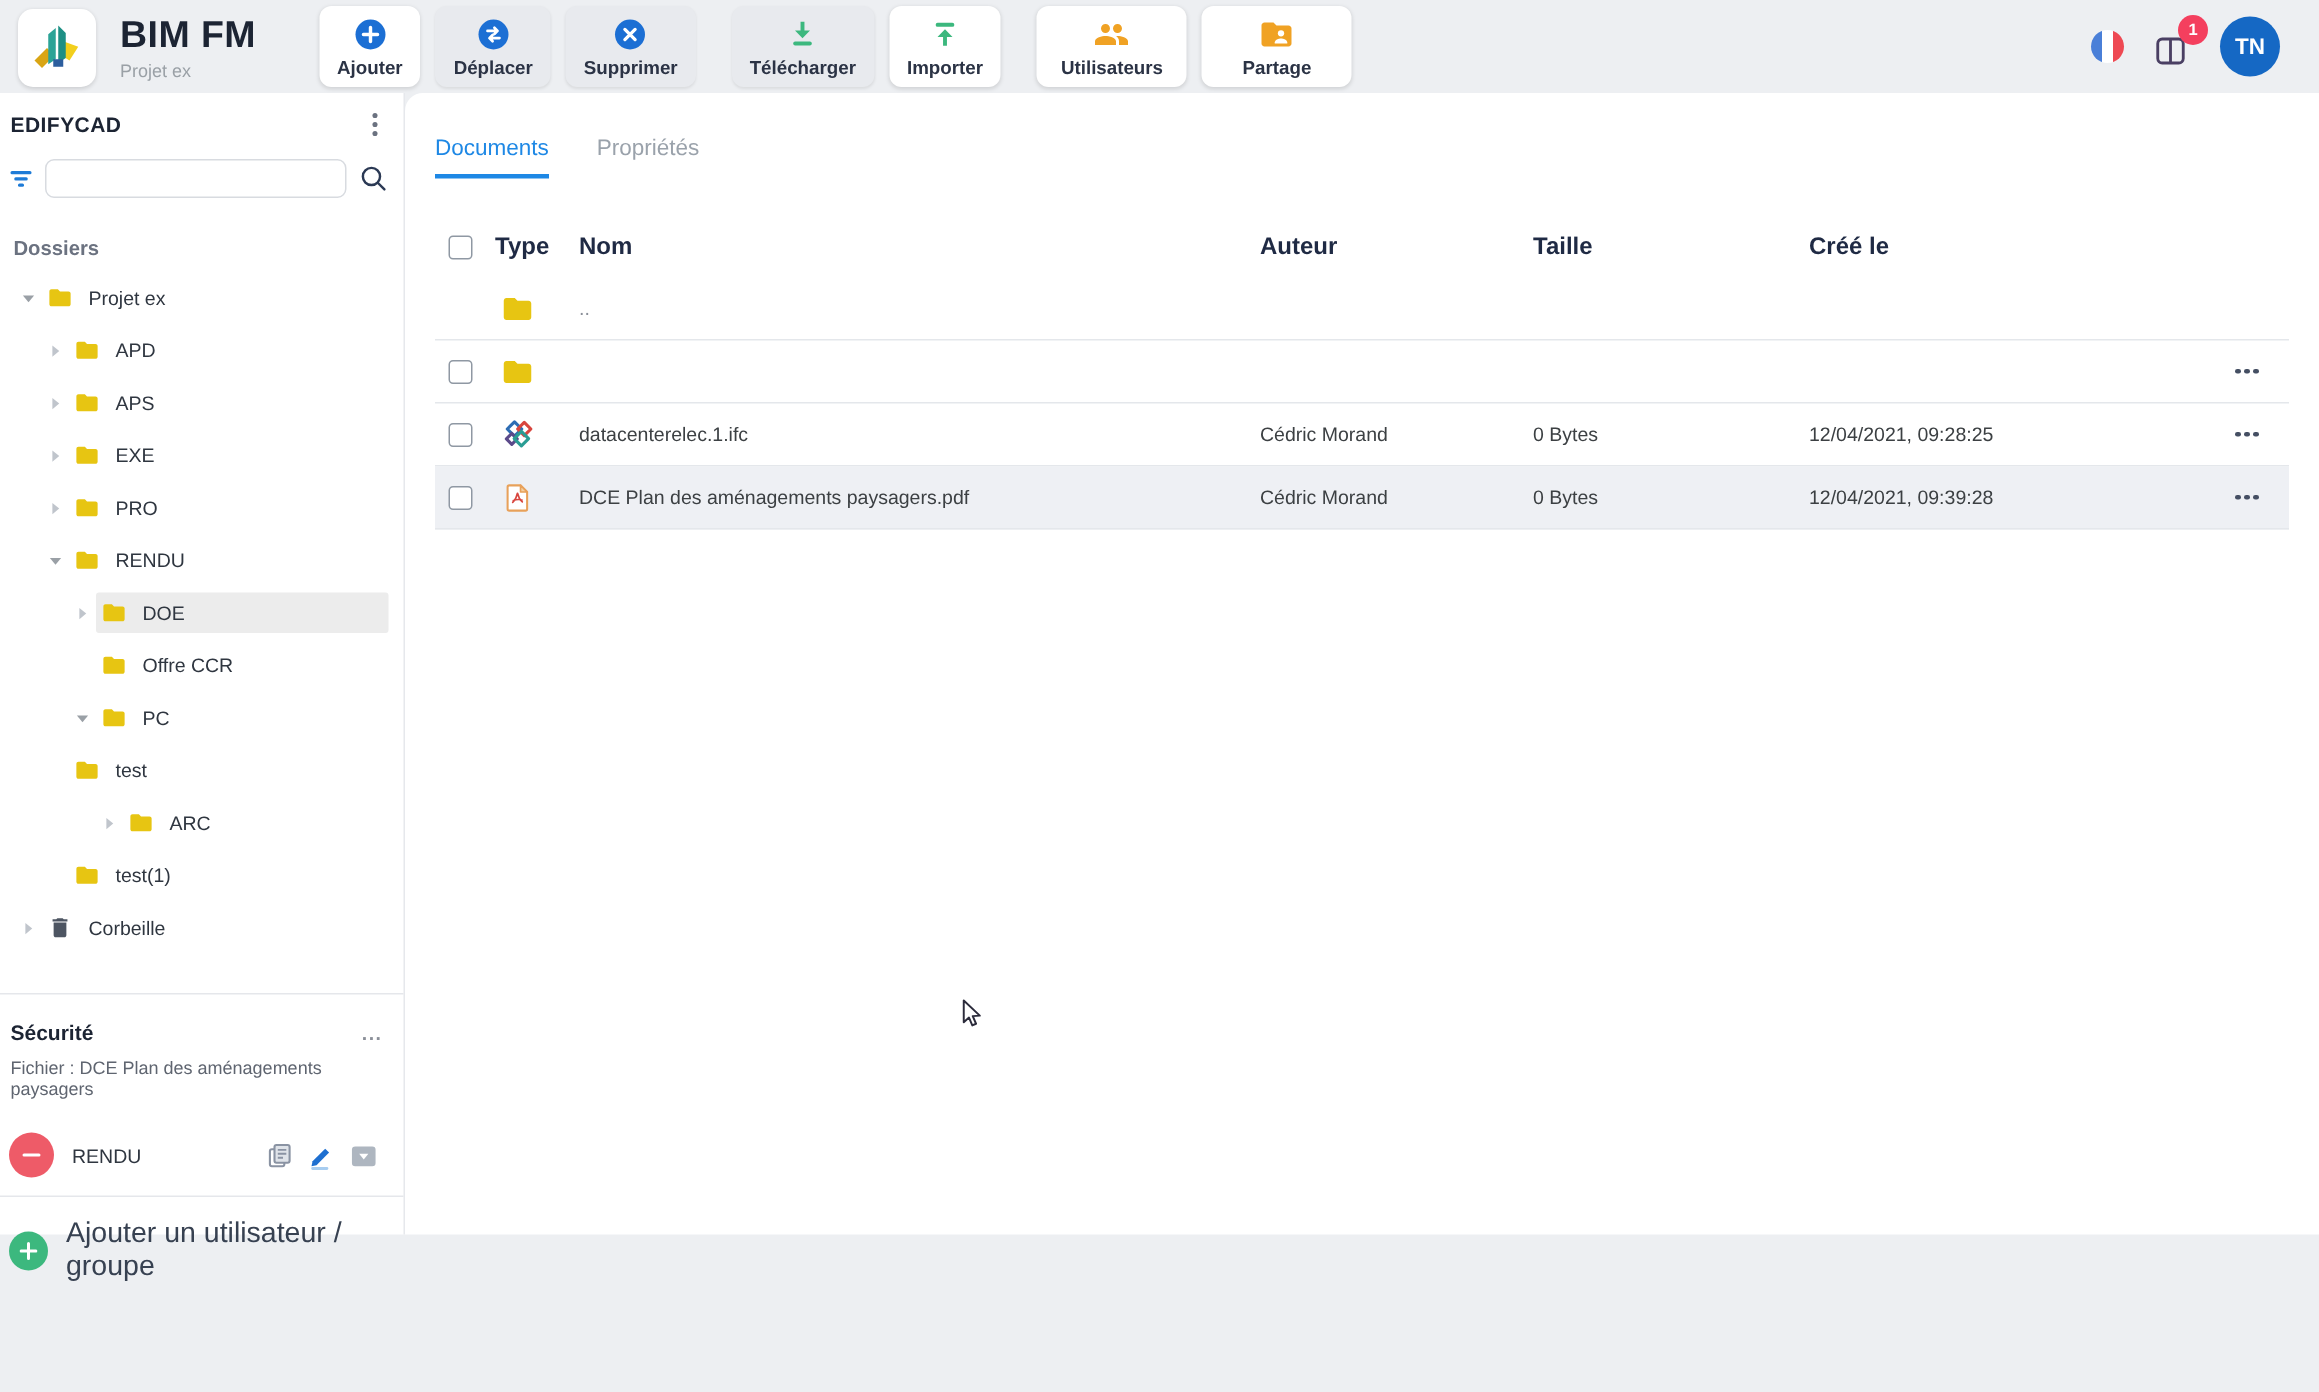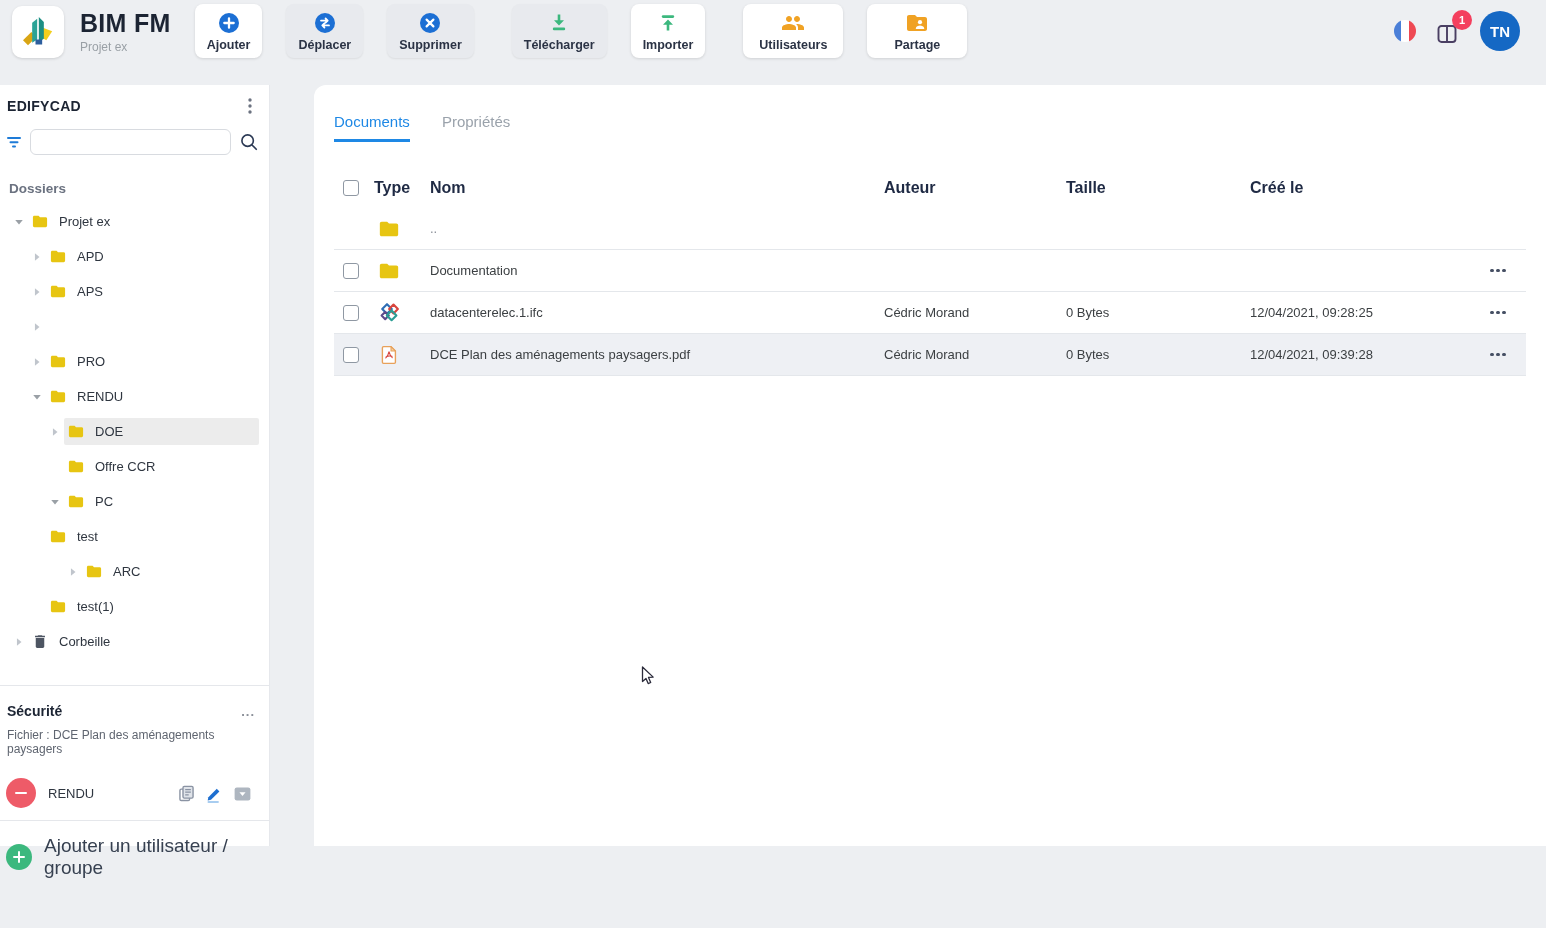--- a/index.html
+++ b/index.html
@@ -13,21 +13,21 @@
        font-family:"Liberation Sans",sans-serif;color:#2f3640;position:relative;}
   .page{width:1546px;height:928px;position:relative;}
 
   
   .header{height:62px;display:flex;align-items:center;padding:0 12px;}
   .logo-card{width:52px;height:52px;background:#fff;border-radius:10px;margin-top:2px;
              box-shadow:0 1px 3px rgba(0,0,0,.14);display:flex;align-items:center;justify-content:center;}
   .title-block{margin-left:16px;}
   .app-title{font-size:25px;font-weight:bold;color:#1c2433;letter-spacing:.3px;}
   .app-subtitle{font-size:12px;color:#9aa0a6;margin-top:2px;}
-  .toolbar{display:flex;gap:24px;margin-left:24px;align-items:flex-end;}
+  .toolbar{display:flex;gap:10px;margin-left:42px;align-items:flex-end;}
   .tb-btn{height:54px;min-width:66px;padding:7px 12px 6px;border:none;border-radius:8px;cursor:pointer;
           background:var(--card);box-shadow:0 1px 3px rgba(0,0,0,.13);
           display:flex;flex-direction:column;align-items:center;justify-content:center;gap:3px;
           font-family:inherit;}
   .tb-btn.disabled{background:var(--disabled-card);box-shadow:0 1px 2px rgba(0,0,0,.08);}
   .tb-btn.wide{min-width:100px;}
   .tb-btn.group-break{margin-left:14px;}
   .tb-btn .ico{width:24px;height:24px;}
   .tb-btn .ico svg{width:24px;height:24px;display:block;}
   .tb-label{font-size:12.5px;font-weight:bold;color:#2b3345;}
@@ -36,21 +36,21 @@
         background:linear-gradient(90deg,#4a7fd8 0 34%,#ffffff 34% 66%,#ee4953 66% 100%);}
   .panel-toggle{position:relative;width:28px;height:26px;cursor:pointer;}
   .panel-toggle svg{width:26px;height:24px;display:block;margin-top:4px;}
   .badge{position:absolute;top:-8px;right:-10px;min-width:20px;height:20px;border-radius:50%;
          background:var(--badge);color:#fff;font-size:11px;display:flex;align-items:center;
          justify-content:center;font-weight:bold;}
   .avatar{width:40px;height:40px;border-radius:50%;background:var(--avatar);color:#fff;
           font-size:15px;font-weight:bold;display:flex;align-items:center;justify-content:center;cursor:pointer;}
 
   
-  .content{display:flex;margin-top:23px;height:761px;gap:44px;}
+  .content{display:flex;height:761px;}
   .sidebar{width:270px;background:#fff;border-right:1px solid #e6e8ec;padding:12px 10px 0 6px;flex-shrink:0;}
   .brand-row{display:flex;align-items:center;justify-content:space-between;padding-left:1px;}
   .brand{font-size:14px;font-weight:bold;color:#1c2433;letter-spacing:.3px;}
   .kebab{width:18px;height:18px;cursor:pointer;display:flex;align-items:center;justify-content:center;}
   .search-row{display:flex;align-items:center;margin-top:14px;gap:8px;}
   .filter-ico{width:16px;height:14px;flex-shrink:0;cursor:pointer;}
   .search-input{flex:1;height:26px;border:1px solid #d8dbe0;border-radius:6px;background:#fff;
                 font-family:inherit;font-size:13px;padding:0 8px;outline:none;}
   .search-ico{width:20px;height:20px;flex-shrink:0;cursor:pointer;}
   .section-label{font-size:13.5px;font-weight:bold;color:#6b7280;margin:26px 0 8px 3px;}
@@ -283,20 +283,28 @@
               </span>
               <span class="tree-label">APS</span>
             </span>
           </div>
           <div class="tree-row" style="padding-left: 22px;">
             <span class="caret">
               <svg viewBox="0 0 12 12">
                 <polygon points="3.5,1.5 9,6 3.5,10.5" fill="#c0c5cc"></polygon>
               </svg>
             </span>
+            <span class="tree-inner">
+              <span class="tree-ico">
+                <svg viewBox="0 0 24 24">
+                  <path d="M10 4H4c-1.1 0-2 .9-2 2v12c0 1.1.9 2 2 2h16c1.1 0 2-.9 2-2V8c0-1.1-.9-2-2-2h-8l-2-2z" fill="var(--folder)"></path>
+                </svg>
+              </span>
+              <span class="tree-label">EXE</span>
+            </span>
           </div>
           <div class="tree-row" style="padding-left: 22px;">
             <span class="caret">
               <svg viewBox="0 0 12 12">
                 <polygon points="3.5,1.5 9,6 3.5,10.5" fill="#c0c5cc"></polygon>
               </svg>
             </span>
             <span class="tree-inner">
               <span class="tree-ico">
                 <svg viewBox="0 0 24 24">
@@ -501,21 +509,20 @@
               <div class="col-check">
                 <span class="checkbox"></span>
               </div>
               <div class="col-type">
                 <span class="ficon">
                   <svg viewBox="0 0 24 24" width="22" height="22">
                     <path d="M10 4H4c-1.1 0-2 .9-2 2v12c0 1.1.9 2 2 2h16c1.1 0 2-.9 2-2V8c0-1.1-.9-2-2-2h-8l-2-2z" fill="var(--folder)"></path>
                   </svg>
                 </span>
               </div>
-              <div class="col-name">Documentation</div>
               <div class="col-author"></div>
               <div class="col-size"></div>
               <div class="col-created"></div>
               <div class="col-actions">
                 <span>
                   <span class="dots">
                     <i></i>
                     <i></i>
                     <i></i>
                   </span>

